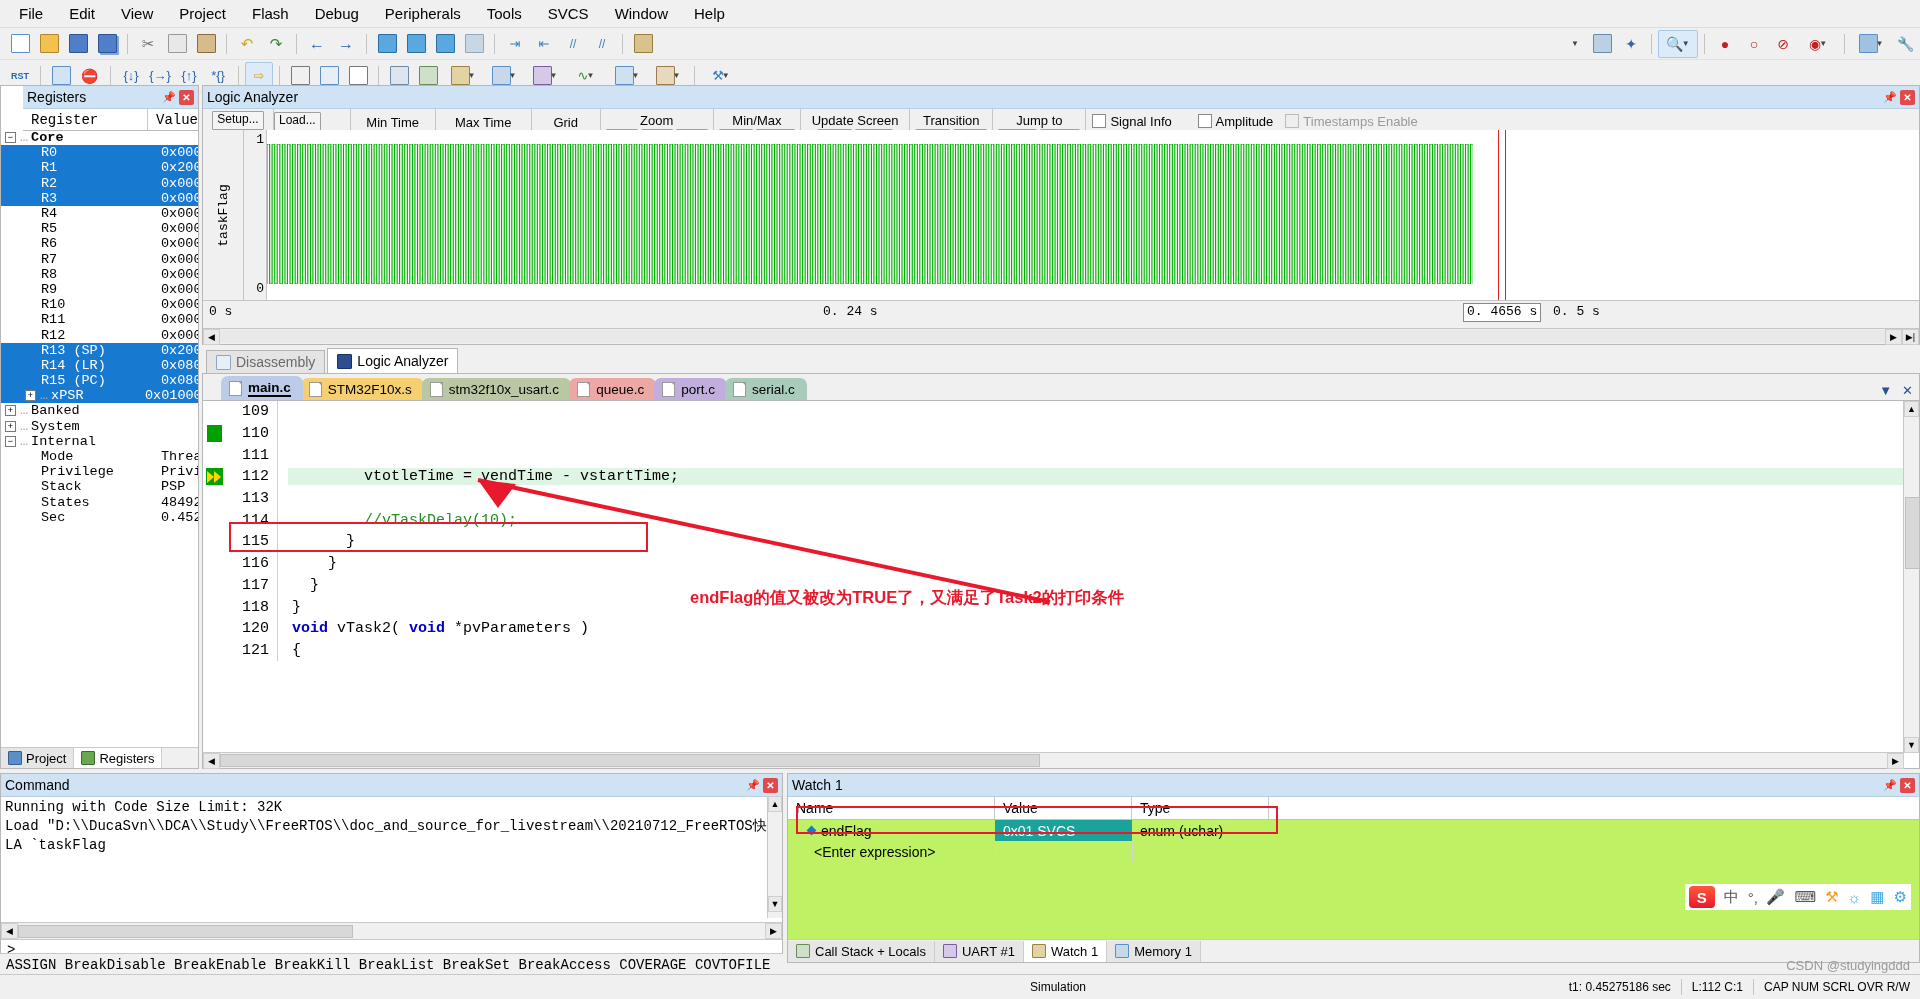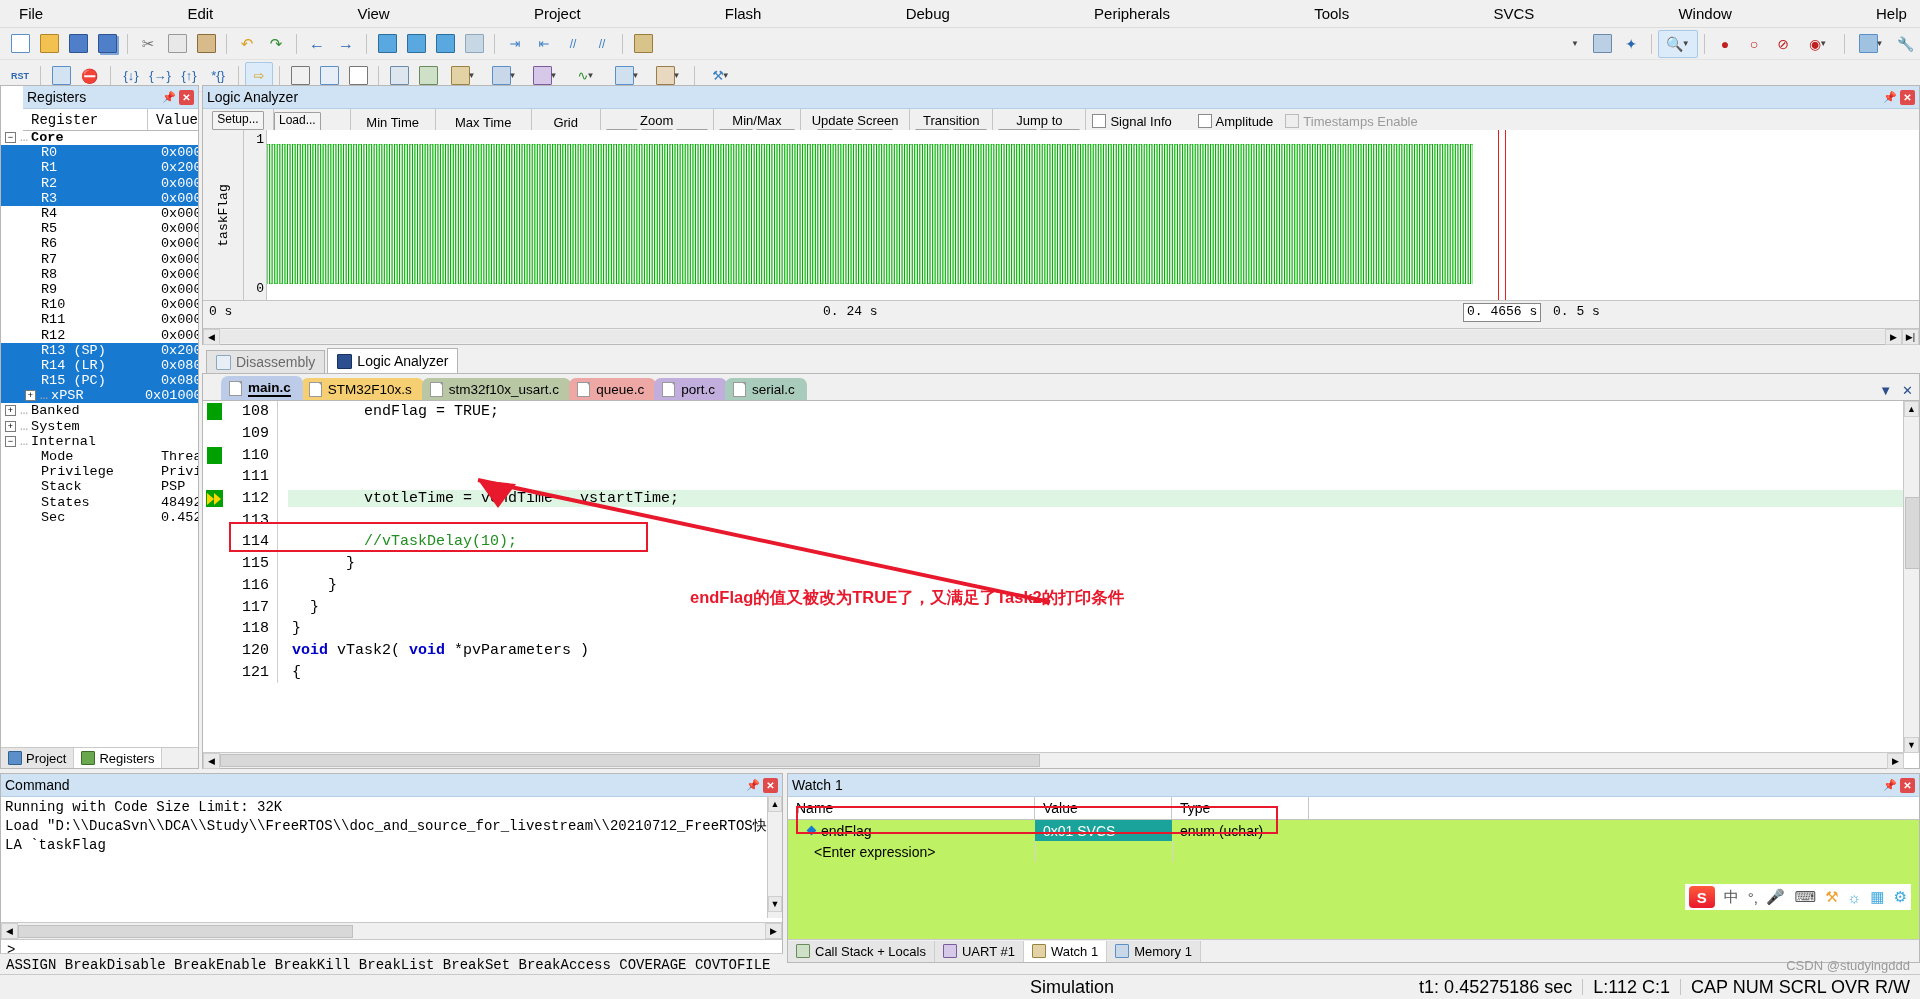--- a/index.html
+++ b/index.html
@@ -9,21 +9,21 @@
     font-family:"Liberation Sans",sans-serif;
     font-size:15px;
     color:#000;
     overflow:hidden;
     position:relative;
   }
 
   
   #menubar{
     height:27px;background:#f0f0f0;display:flex;align-items:center;
-    padding-left:6px;border-bottom:1px solid #dcdcdc;justify-content:space-between;
+    padding-left:6px;border-bottom:1px solid #dcdcdc;
   }
   #menubar .mi{padding:3px 13px;font-size:15px;color:#000;cursor:default;}
 
   
   .toolbar{
     height:31px;background:#f0f0f0;display:flex;align-items:center;
     padding-left:6px;border-bottom:1px solid #e2e2e2;gap:1px;
   }
   .tb-btn{
     width:26px;height:26px;display:flex;align-items:center;justify-content:center;
@@ -198,21 +198,21 @@
   #cmd-input{position:absolute;left:0;right:0;bottom:0;height:23px;border-top:1px solid #c9c9c9;
     font-family:"Liberation Mono",monospace;font-size:14px;padding:2px 6px;box-sizing:border-box;background:#fff;}
 
   
   #watch{
     position:absolute;left:787px;bottom:0;right:0;height:190px;
     background:#bef264;border:1px solid #b8b8b8;box-sizing:border-box;
   }
   .w-head{display:flex;height:22px;background:#fff;border-bottom:1px solid #c2c2c2;align-items:center;font-size:14px;}
   .w-head div{height:100%;display:flex;align-items:center;padding-left:8px;border-right:1px solid #c8c8c8;box-sizing:border-box;}
-  .wc1{width:247px;}.wc2{width:137px;}.wc3{width:137px;}
+  .wc1{width:207px;}.wc2{width:137px;}.wc3{width:137px;}
   .wrow{display:flex;height:21px;align-items:center;font-size:14px;}
   .wrow div{height:100%;display:flex;align-items:center;padding-left:8px;box-sizing:border-box;}
   .w-sel .wc2{background:#1aa39a;color:#fff;}
   #watch-redbox{position:absolute;left:8px;top:32px;width:478px;height:24px;border:2px solid #e8192c;pointer-events:none;}
   .diamond{width:7px;height:7px;background:#1779d0;transform:rotate(45deg);margin-right:6px;flex:none;}
   #watch-tabs{position:absolute;left:0;right:0;bottom:0;height:22px;display:flex;background:#f0f0f0;
     border-top:1px solid #c9c9c9;align-items:center;}
   .wtab{display:flex;align-items:center;gap:5px;padding:0 8px;height:21px;font-size:13px;
     border-right:1px solid #cdcdcd;background:#e6e6e6;}
   .wtab.active{background:#fff;}
@@ -220,21 +220,21 @@
   
   #ime{position:absolute;right:8px;bottom:52px;display:flex;align-items:center;gap:9px;
     background:#fff;padding:2px 4px;z-index:40;}
   #ime .sglogo{width:26px;height:22px;background:linear-gradient(#ff5a3c,#e8192c);border-radius:4px;
     color:#fff;font-weight:bold;font-size:15px;display:flex;align-items:center;justify-content:center;}
   #ime .it{font-size:15px;color:#555;}
 
   
   #status{
     position:absolute;left:0;right:0;bottom:0;height:24px;background:#f0f0f0;
-    border-top:1px solid #c9c9c9;display:flex;align-items:center;font-size:18px;
+    border-top:1px solid #c9c9c9;display:flex;align-items:center;font-size:12px;
   }
   #status .sseg{padding:0 10px;height:100%;display:flex;align-items:center;}
   #status .grow{flex:1;}
   .sdiv{width:1px;height:16px;background:#c4c4c4;}
   #csdn{position:absolute;right:10px;bottom:26px;color:#9a9a9a;font-size:13px;}
 
   
   #cmdkeys{
     position:absolute;left:0;bottom:24px;width:783px;height:22px;background:#f0f0f0;
     font-family:"Liberation Mono",monospace;font-size:14px;display:flex;align-items:center;
@@ -761,25 +761,20 @@
         <span class="nm">serial.c</span>
       </div>
       <div id="ed-ctl">
         <span style="color:#2b4f8f;">▼</span>
         <span style="color:#2b4f8f;">✕</span>
       </div>
     </div>
 
     <div id="code">
       <div class="cline">
-        <div class="cl-mark"><span class="bp-green"></span></div>
-        <div class="cl-num">108</div>
-        <div class="cl-bar"></div><div class="cl-txt">        endFlag = TRUE;</div>
-      </div>
-      <div class="cline">
         <div class="cl-mark"></div>
         <div class="cl-num">109</div>
         <div class="cl-bar"></div><div class="cl-txt"></div>
       </div>
       <div class="cline">
         <div class="cl-mark"><span class="bp-green"></span></div>
         <div class="cl-num">110</div>
         <div class="cl-bar"></div>
       </div>
       <div class="cline">

